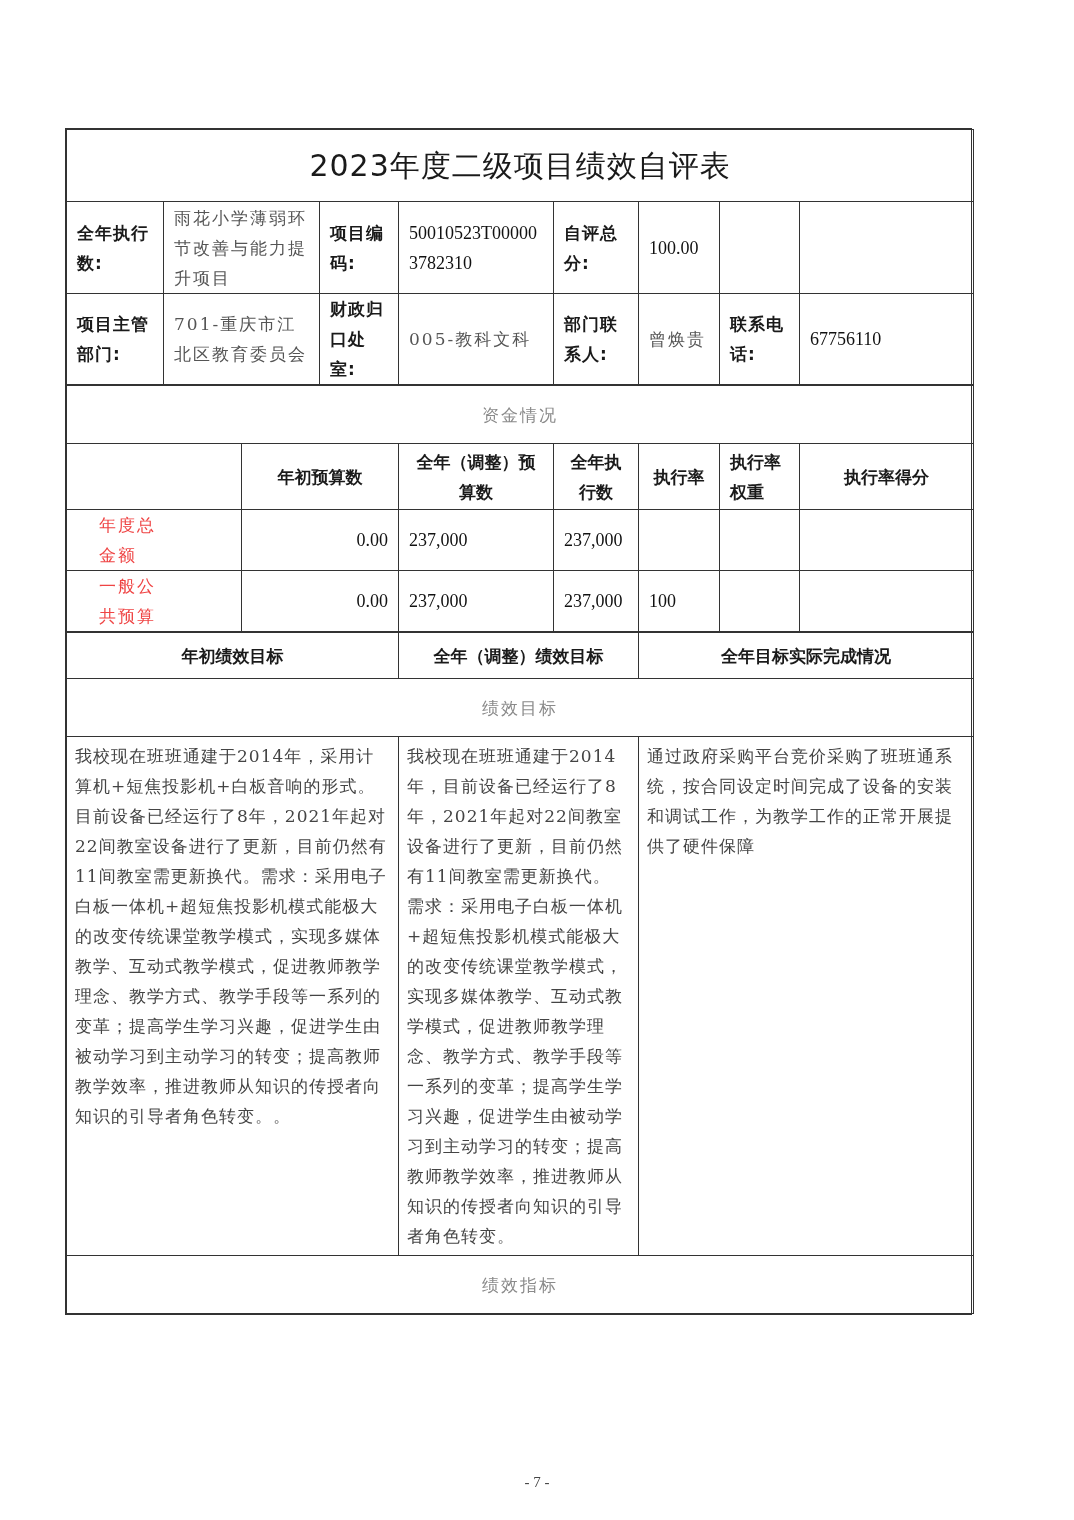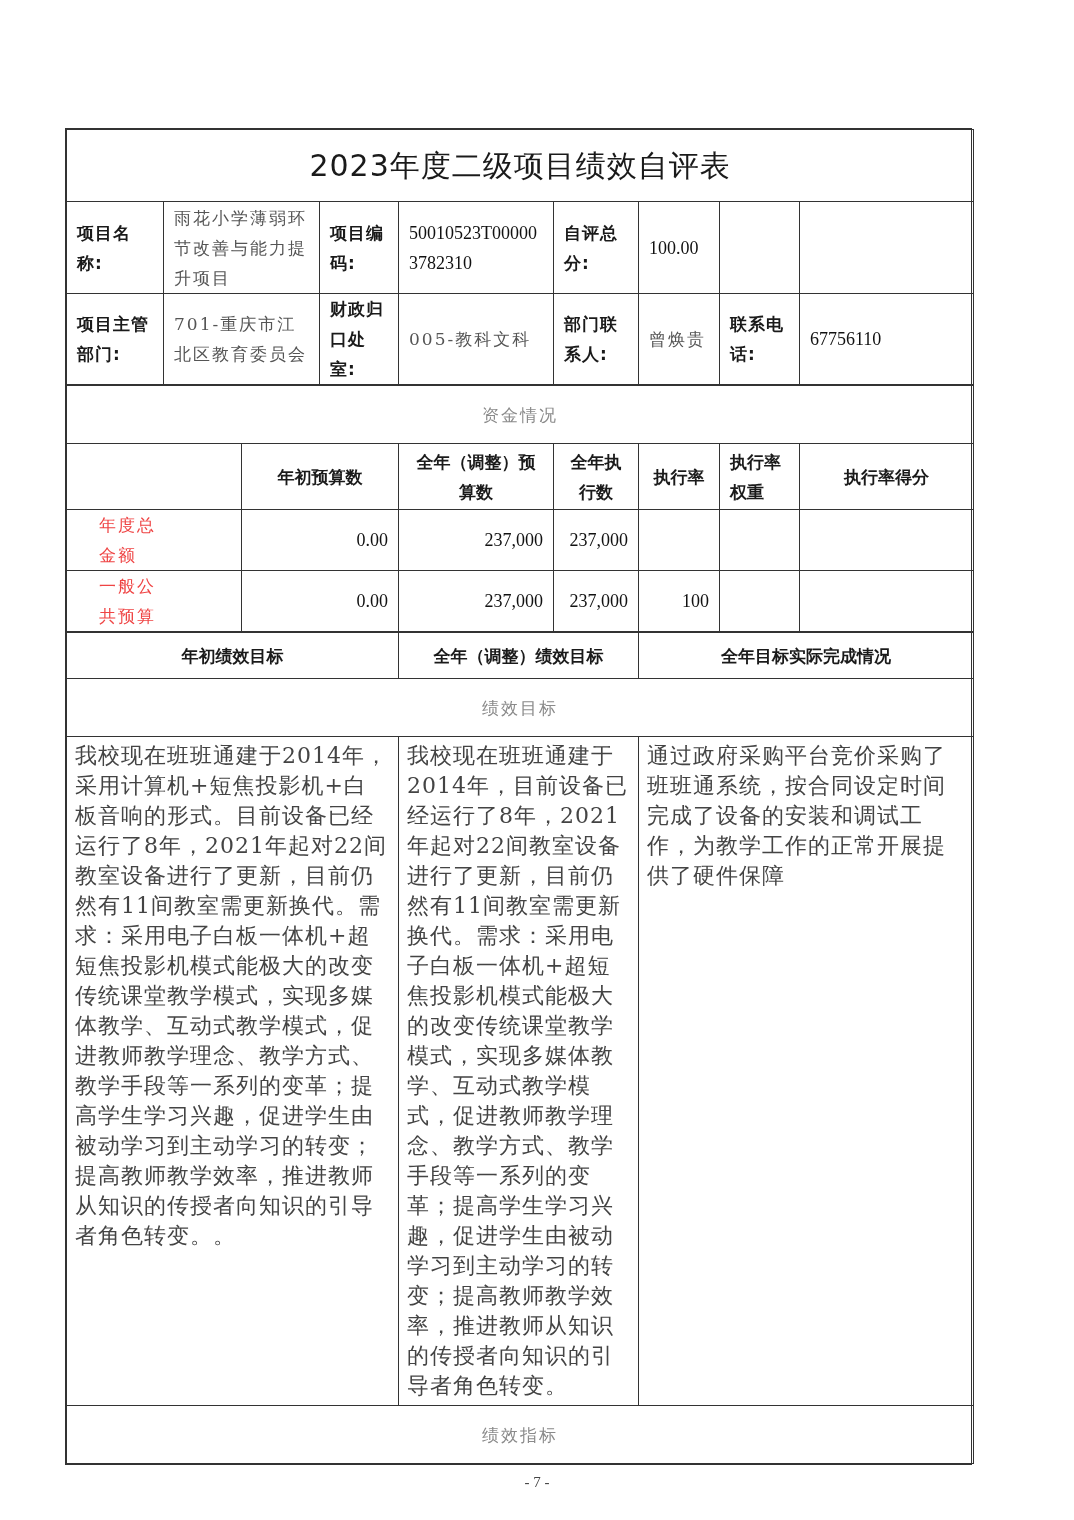--- a/index.html
+++ b/index.html
@@ -7,23 +7,23 @@
   .sheet { position:absolute; left:65px; top:128px; width:907px; border:1px solid #333; box-sizing:border-box; }
   table { border-collapse:collapse; width:100%; table-layout:fixed; }
   td { border:1px solid #333; padding:0 10px; font-size:17px; line-height:30px; vertical-align:middle; box-sizing:border-box; }
   .title { height:72px; text-align:center; font-size:30px; font-family:"DejaVu Sans", sans-serif; font-weight:normal; letter-spacing:1px;margin-left:40px; }
   .lbl { font-weight:bold; font-family:"DejaVu Sans", sans-serif; font-size:17px; letter-spacing:1px; }
   .val { color:#555; letter-spacing:2px; }
   .num { font-family:"Liberation Serif", serif; font-size:18px; color:#111; }
   .sec { height:58px; text-align:center; color:#8a8a8a; font-size:17px; letter-spacing:2px; }
   .hdr { text-align:center; font-weight:bold; font-family:"DejaVu Sans", sans-serif; font-size:17px; }
   .right { text-align:right; }
-  .center { text-align:right; }
+  .center { text-align:left; }
   .rowlbl { color:#ef4444; letter-spacing:2px;padding-left:32px; }
-  .para { vertical-align:top; color:#444; letter-spacing:1px; padding-top:4px; padding-bottom:4px; font-size:22px; line-height:30px;padding-left:8px; }
+  .para { vertical-align:top; color:#444; letter-spacing:1px; padding-top:4px; padding-bottom:4px; font-size:17px; line-height:30px;padding-left:8px; }
   .pager { position:absolute; top:1474px; left:0; width:1074px; text-align:center; font-size:15px; color:#444; font-family:"Liberation Serif", serif; }
 </style>
 </head>
 <body>
 
 <div class="sheet">
   <table>
     <colgroup>
       <col style="width:97px">
         <col style="width:156px">
@@ -32,21 +32,21 @@
       <col style="width:85px">
         <col style="width:81px">
         <col style="width:80px">
         <col style="width:174px">
     </colgroup>
     <tbody>
         <tr>
       <td colspan="8" class="title">2023年度二级项目绩效自评表</td>
     </tr>
     <tr style="height:92px">
-      <td class="lbl">项目名称:</td>
+      <td class="lbl">全年执行数:</td>
       <td class="val">雨花小学薄弱环节改善与能力提升项目</td>
       <td class="lbl">项目编码:</td>
       <td class="num" style="word-break:break-all">50010523T000003782310</td>
       <td class="lbl">自评总分:</td>
       <td class="num">100.00</td>
       <td></td>
       <td></td>
     </tr>
     <tr style="height:91px">
       <td class="lbl">项目主管部门:</td>

